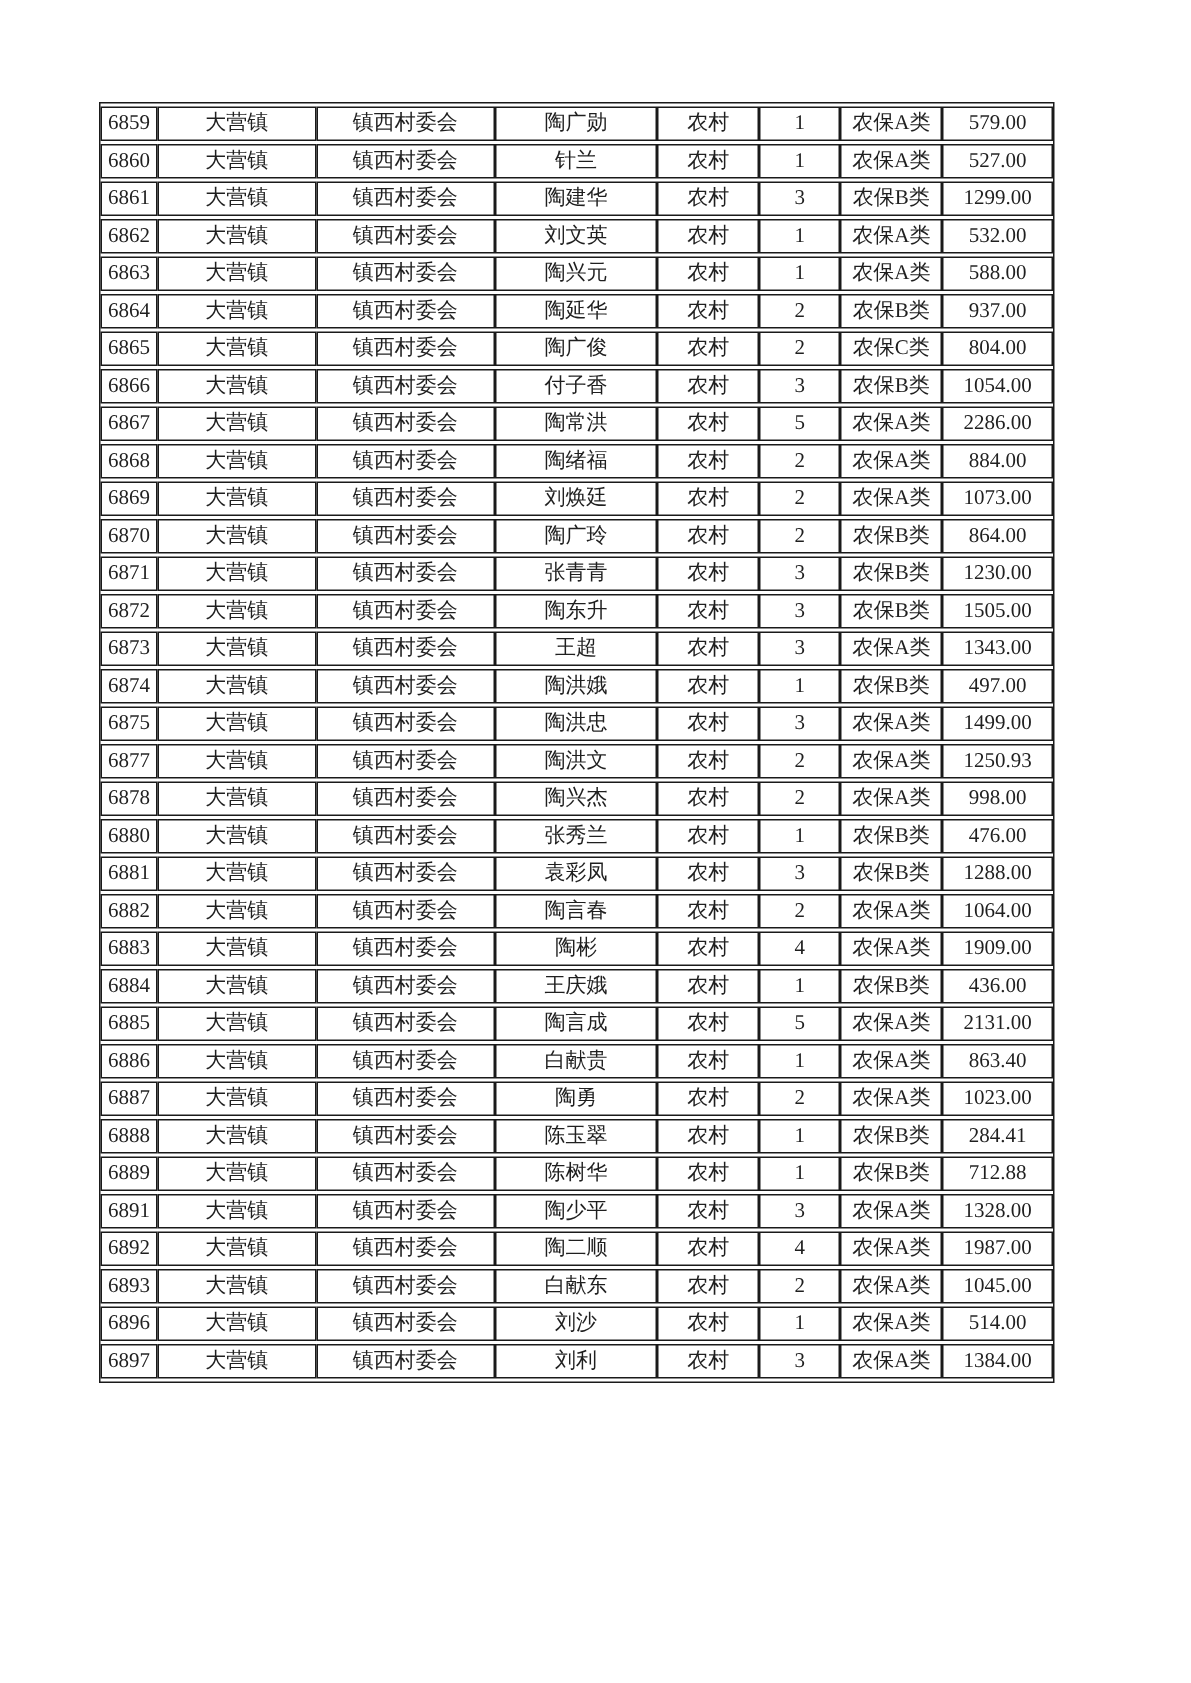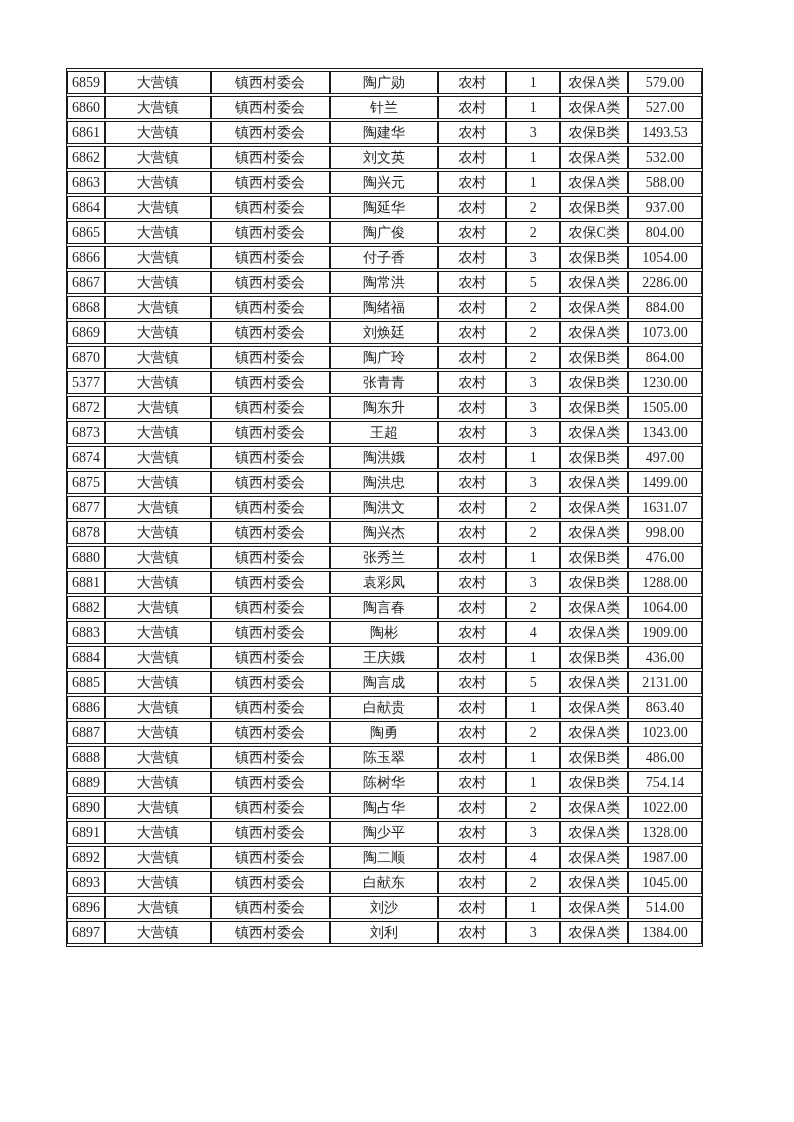--- a/index.html
+++ b/index.html
@@ -95,21 +95,21 @@
           <td>527.00</td>
         </tr>
         <tr>
           <td>6861</td>
           <td>大营镇</td>
           <td>镇西村委会</td>
           <td>陶建华</td>
           <td>农村</td>
           <td>3</td>
           <td>农保B类</td>
-          <td>1493.53</td>
+          <td>1299.00</td>
         </tr>
         <tr>
           <td>6862</td>
           <td>大营镇</td>
           <td>镇西村委会</td>
           <td>刘文英</td>
           <td>农村</td>
           <td>1</td>
           <td>农保A类</td>
           <td>532.00</td>
@@ -188,21 +188,21 @@
           <td>6870</td>
           <td>大营镇</td>
           <td>镇西村委会</td>
           <td>陶广玲</td>
           <td>农村</td>
           <td>2</td>
           <td>农保B类</td>
           <td>864.00</td>
         </tr>
         <tr>
-          <td>5377</td>
+          <td>6871</td>
           <td>大营镇</td>
           <td>镇西村委会</td>
           <td>张青青</td>
           <td>农村</td>
           <td>3</td>
           <td>农保B类</td>
           <td>1230.00</td>
         </tr>
         <tr>
           <td>6872</td>
@@ -245,21 +245,21 @@
           <td>1499.00</td>
         </tr>
         <tr>
           <td>6877</td>
           <td>大营镇</td>
           <td>镇西村委会</td>
           <td>陶洪文</td>
           <td>农村</td>
           <td>2</td>
           <td>农保A类</td>
-          <td>1631.07</td>
+          <td>1250.93</td>
         </tr>
         <tr>
           <td>6878</td>
           <td>大营镇</td>
           <td>镇西村委会</td>
           <td>陶兴杰</td>
           <td>农村</td>
           <td>2</td>
           <td>农保A类</td>
           <td>998.00</td>
@@ -345,41 +345,31 @@
           <td>1023.00</td>
         </tr>
         <tr>
           <td>6888</td>
           <td>大营镇</td>
           <td>镇西村委会</td>
           <td>陈玉翠</td>
           <td>农村</td>
           <td>1</td>
           <td>农保B类</td>
-          <td>486.00</td>
+          <td>284.41</td>
         </tr>
         <tr>
           <td>6889</td>
           <td>大营镇</td>
           <td>镇西村委会</td>
           <td>陈树华</td>
           <td>农村</td>
           <td>1</td>
           <td>农保B类</td>
-          <td>754.14</td>
-        </tr>
-        <tr>
-          <td>6890</td>
-          <td>大营镇</td>
-          <td>镇西村委会</td>
-          <td>陶占华</td>
-          <td>农村</td>
-          <td>2</td>
-          <td>农保A类</td>
-          <td>1022.00</td>
+          <td>712.88</td>
         </tr>
         <tr>
           <td>6891</td>
           <td>大营镇</td>
           <td>镇西村委会</td>
           <td>陶少平</td>
           <td>农村</td>
           <td>3</td>
           <td>农保A类</td>
           <td>1328.00</td>

